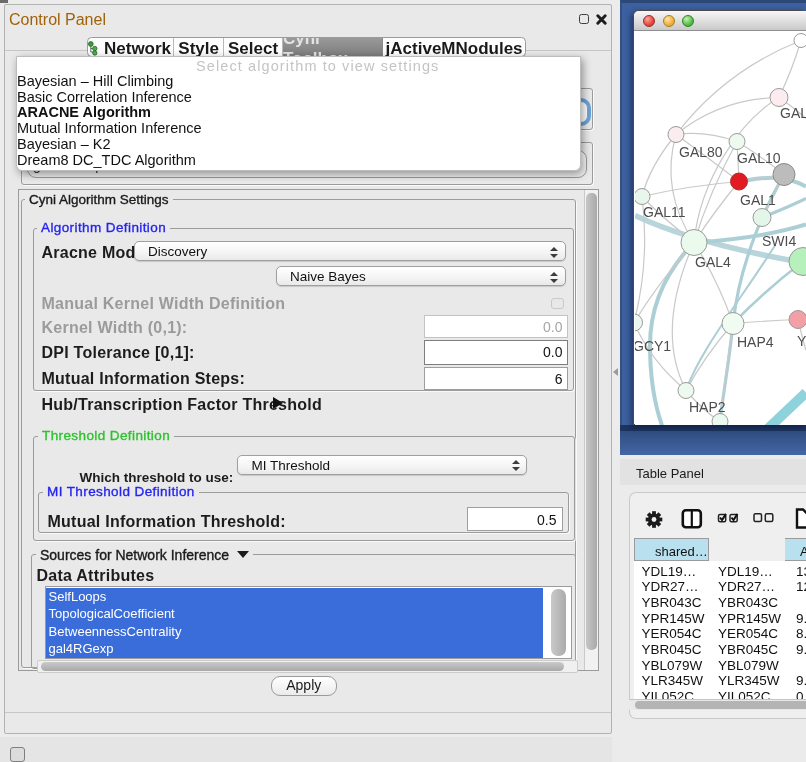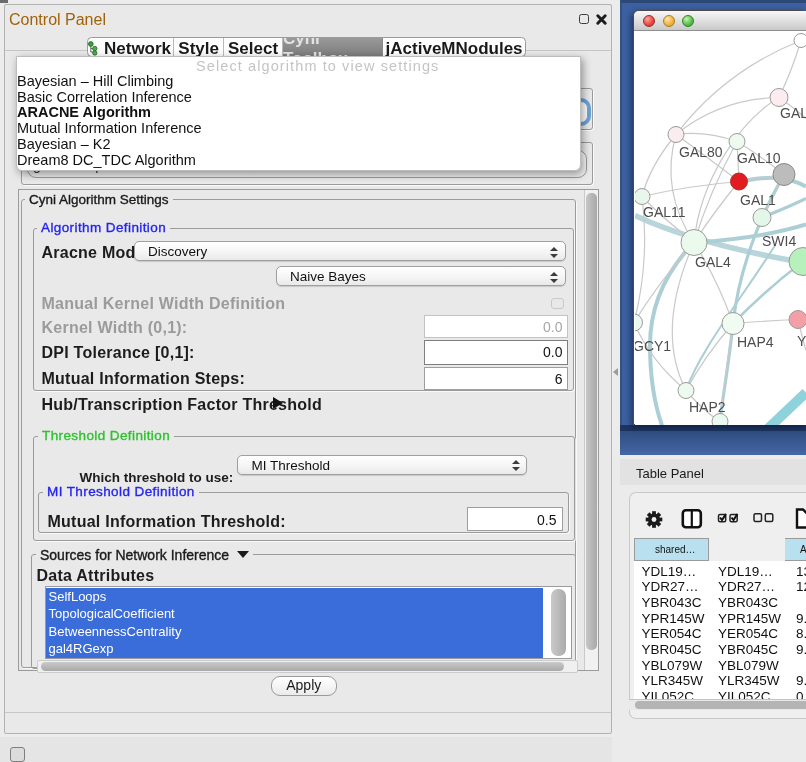--- a/index.html
+++ b/index.html
@@ -281,21 +281,21 @@
     <rect x="125.3" y="8.8" width="7.5" height="7.8" rx="1.5"></rect>
   </g>
   <g fill="none" stroke="#111" stroke-width="2">
     <path d="M80 12.5 l2 2.6 l4 -6.2"></path>
     <path d="M91.5 12.5 l2 2.6 l4 -6.2"></path>
   </g>
 
   <path d="M157 4.5 h6 l5 5 v13 h-11 z" fill="#fff" stroke="#111" stroke-width="2.4"></path>
 </svg>
 
-<div class="abs" style="left:634px; top:538px; width:172px; height:23px; font-size:10px; color:#111;">
+<div class="abs" style="left:634px; top:538px; width:172px; height:23px; font-size:13px; color:#111;">
   <div class="abs" style="left:0; top:0; width:74.5px; height:23px; background:#b9e0ee; border:1px solid #9b9b9b; padding-top:5px; padding-left:20px;">shared…</div>
   <div class="abs" style="left:74.5px; top:0; width:76.5px; height:23px; background:#e3e3e3; border:1px solid #9b9b9b; border-left:none; padding-top:2px; padding-left:30px;margin-top:32px;">name</div>
   <div class="abs" style="left:151px; top:0; width:21px; height:23px; background:#b9e0ee; border:1px solid #9b9b9b; border-left:none; border-right:none; padding-top:5px; padding-left:15px;">A</div>
 </div>
 
 <div class="abs" style="left:634px; top:561px; width:172px; height:138px; background:#fff; overflow:hidden; font-size:13.5px; color:#111;">
   <div class="abs" style="left:7.5px; top:2.5px; line-height:15.7px;">YDL19…<br>YDR27…<br>YBR043C<br>YPR145W<br>YER054C<br>YBR045C<br>YBL079W<br>YLR345W<br>YIL052C</div>
   <div class="abs" style="left:84px; top:2.5px; line-height:15.7px;">YDL19…<br>YDR27…<br>YBR043C<br>YPR145W<br>YER054C<br>YBR045C<br>YBL079W<br>YLR345W<br>YIL052C</div>
   <div class="abs" style="left:162px; top:2.5px; line-height:15.7px;">13<br>12<br>&nbsp;<br>9.<br>8.<br>9.<br>&nbsp;<br>9.<br>0.</div>
 </div>

